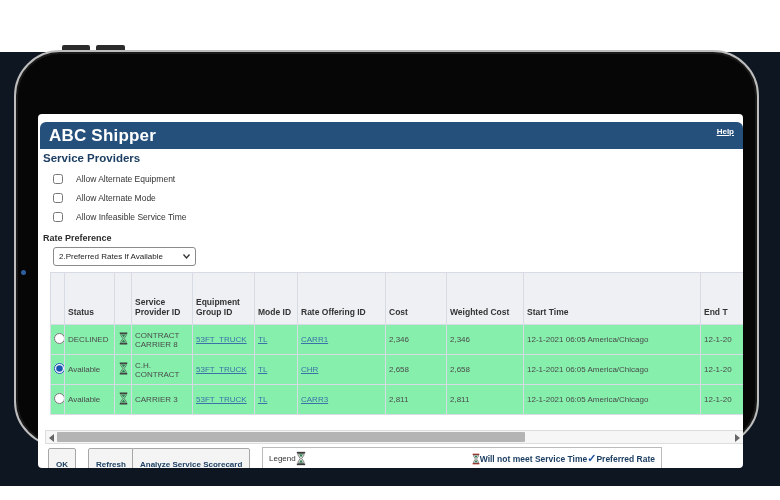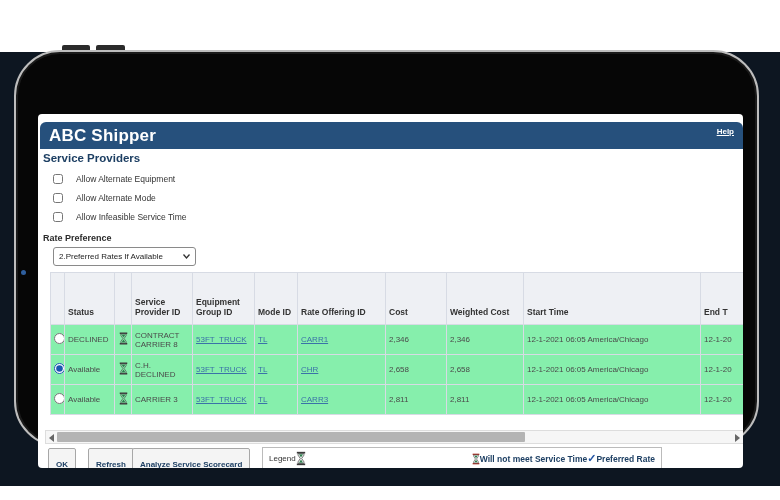--- a/index.html
+++ b/index.html
@@ -166,21 +166,21 @@
             <td>Available</td>
             <td class="center">
               <svg class="hg" width="9" height="13" viewBox="0 0 12 16">
                 <rect x="1" y="0" width="10" height="2" fill="#3a3a3a"></rect>
                   <rect x="1" y="14" width="10" height="2" fill="#3a3a3a"></rect>
                 <path d="M2.5 2 H9.5 V4 L6.8 8 L9.5 12 V14 H2.5 V12 L5.2 8 L2.5 4 Z" fill="none" stroke="#555" stroke-width="1"></path>
                 <path d="M3.5 3 H8.5 L6 6.8 Z" fill="#2f7d4e"></path>
                   <path d="M6 9.2 L8.5 13 H3.5 Z" fill="#2f7d4e"></path>
               </svg>
             </td>
-            <td>C.H. DECLINED</td>
+            <td>C.H. CONTRACT</td>
             <td><a class="cell-link">53FT_TRUCK</a></td>
             <td><a class="cell-link">TL</a></td>
             <td><a class="cell-link">CHR</a></td>
             <td>2,658</td>
             <td>2,658</td>
             <td>12-1-2021 06:05 America/Chicago</td>
             <td>12-1-20</td>
           </tr>
           <tr>
             <td class="center"><input type="radio" name="provider-select" style=""></td>

